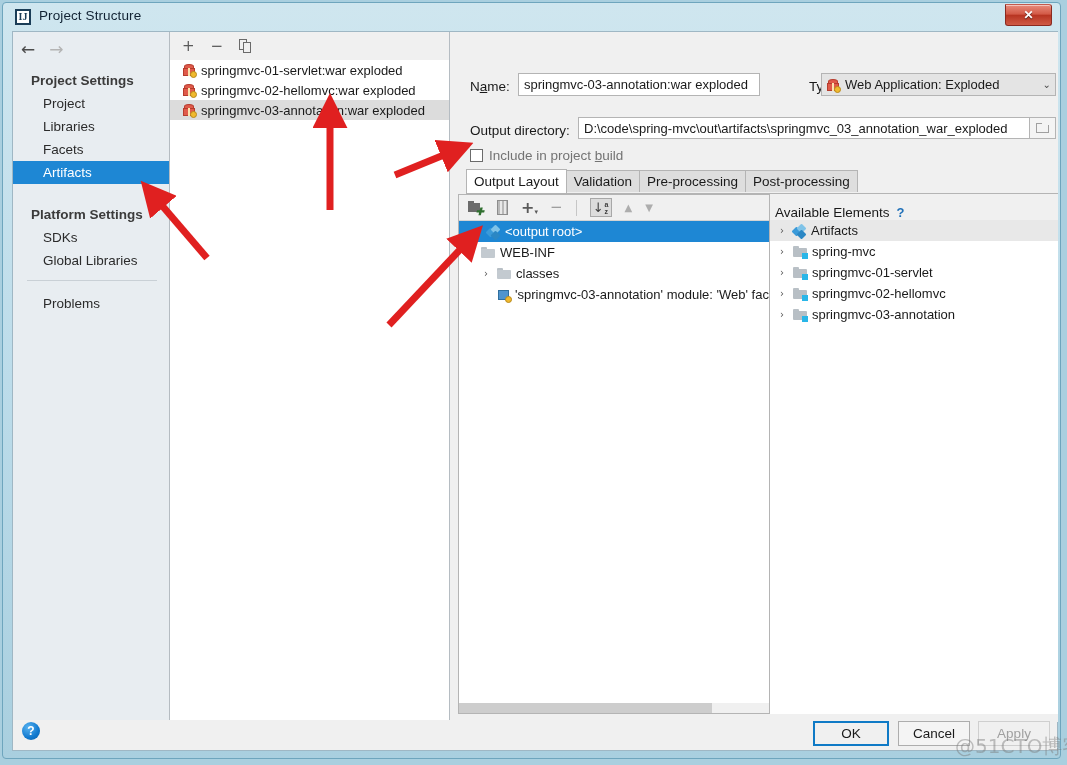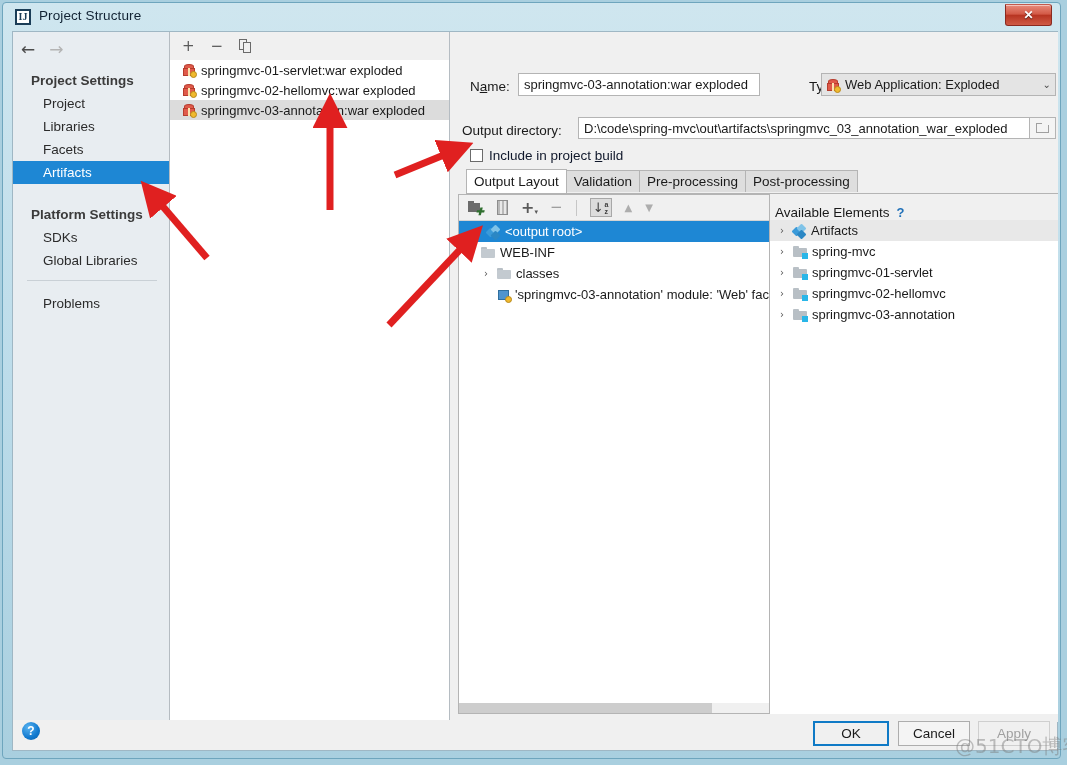--- a/index.html
+++ b/index.html
@@ -254,21 +254,21 @@
   }
   .ico-folder-sm::after {
     content:""; position:absolute; left:0; top:0;
     width:6px; height:3px;
     border-top:1.5px solid #a0a0a0; border-left:1.5px solid #a0a0a0;
     box-sizing:border-box;
   }
 
   .checkbox-row {
     position: absolute; display: flex; align-items: center; gap: 6px;
-    font-size: 13.5px; color: #0f172a; cursor: pointer; white-space: nowrap;
+    font-size: 13.5px; color: #737373; cursor: pointer; white-space: nowrap;
   }
   .cbx {
     width: 13px; height: 13px;
     border: 1px solid #6b6b6b; background: #fff;
     box-sizing: border-box; flex: 0 0 13px;
   }
 
   
   .tabs {
     position: absolute;
@@ -566,21 +566,21 @@
           <span class="ico-war">
             <i class="bow"></i>
               <i class="box"></i>
               <i class="band"></i>
               <i class="badge"></i>
           </span>
           <span>Web Application: Exploded</span>
           <span class="chev">⌄</span>
         </div>
 
-        <div class="field-label" style="left:12px; top:91px;">Output directory:</div>
+        <div class="field-label" style="left:20px; top:91px;">Output directory:</div>
         <div class="textfield" style="left:128px; top:85px; width:452px; height:22px;">D:\code\spring-mvc\out\artifacts\springmvc_03_annotation_war_exploded</div>
         <div class="folder-btn" style="left:580px; top:85px;">
           <span class="ico-folder-sm"></span>
         </div>
 
         <div class="checkbox-row" style="left:20px; top:116px;">
           <span class="cbx"></span>
           <span><span>Include in project </span><u>b</u><span>uild</span></span>
         </div>
 

